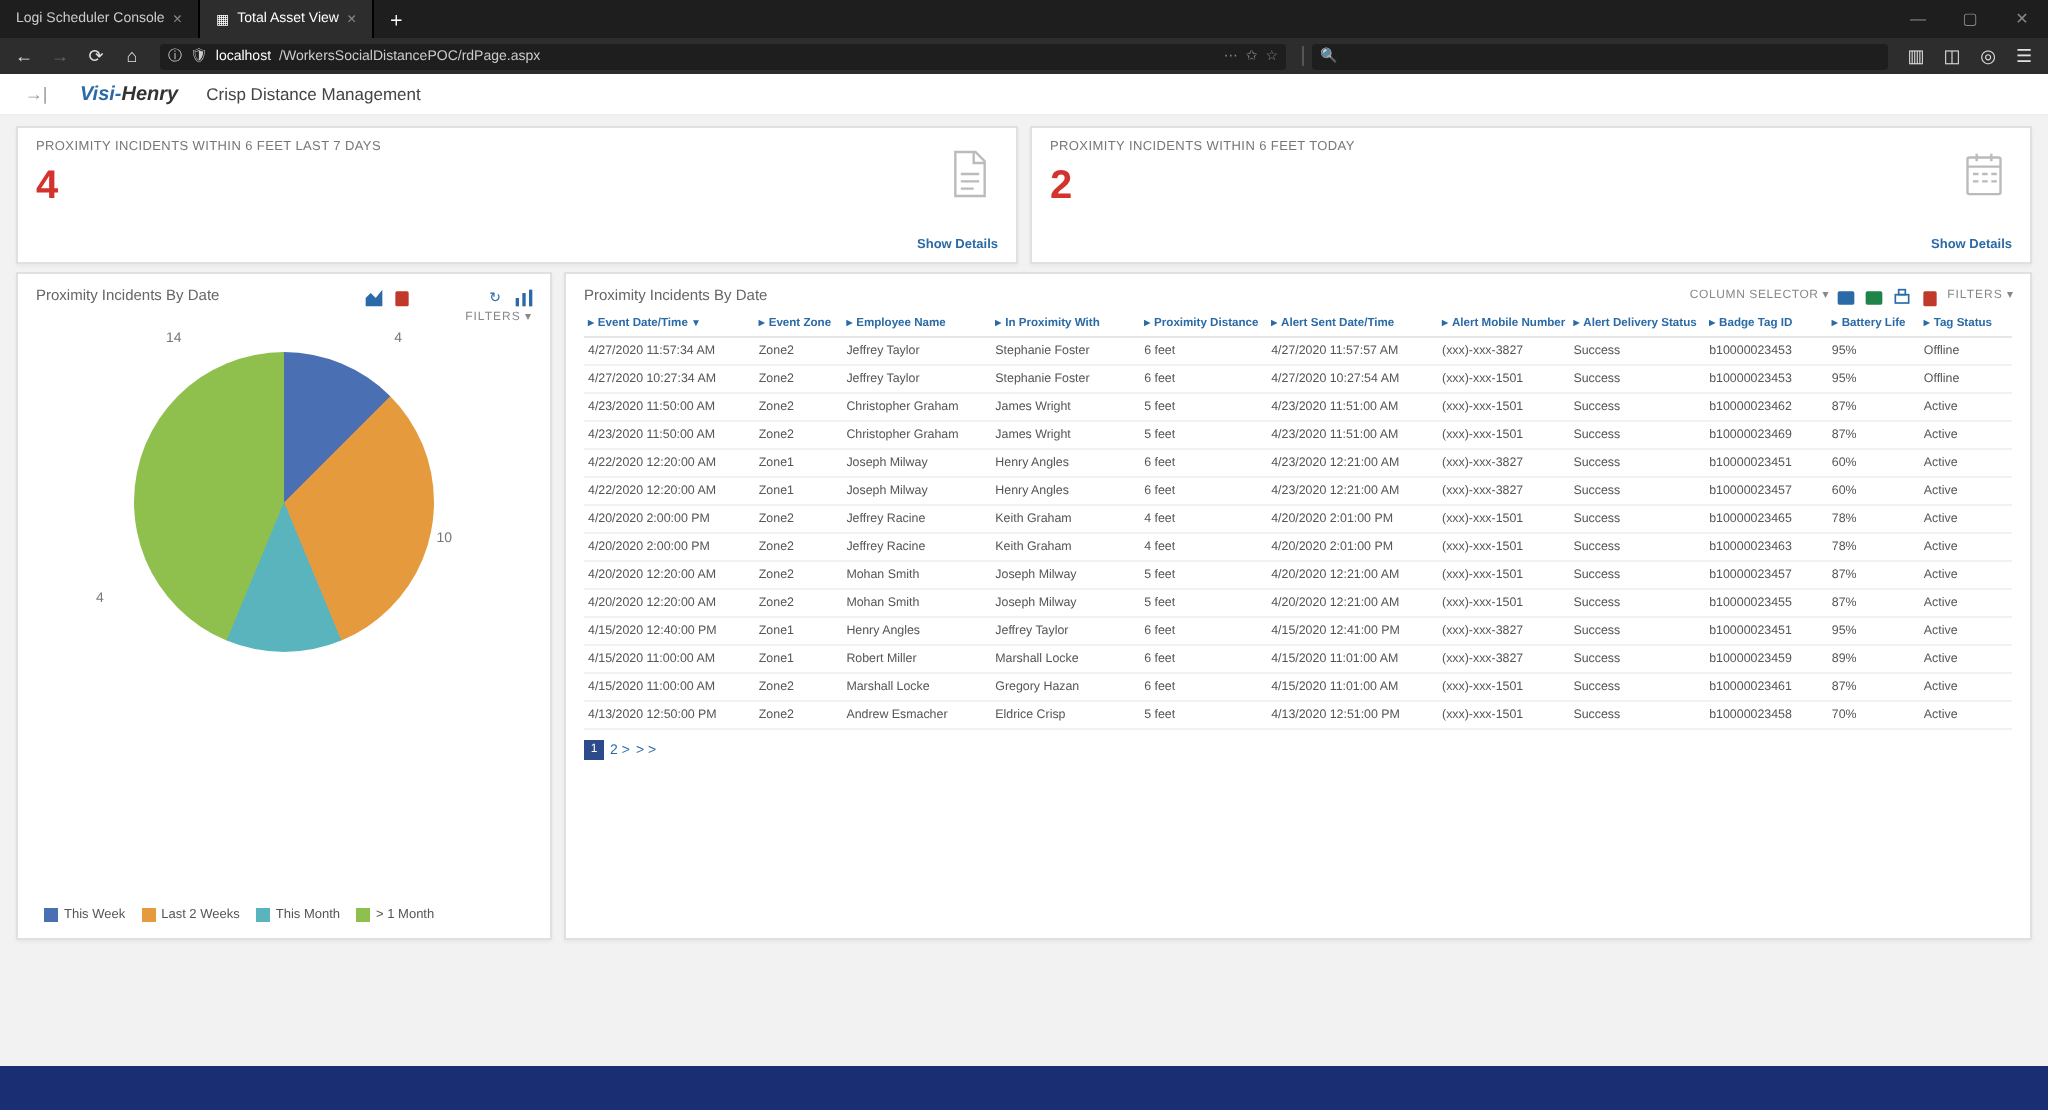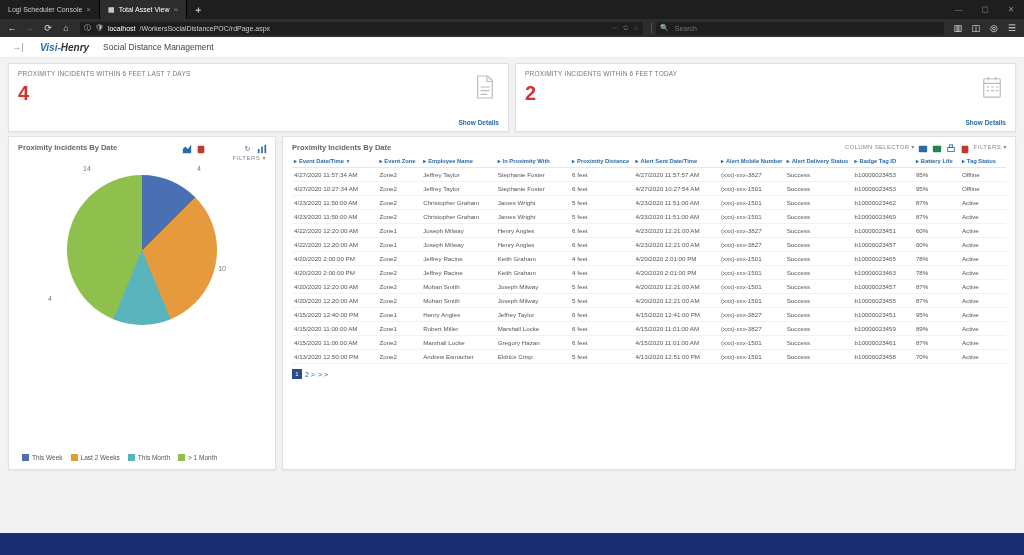--- a/index.html
+++ b/index.html
@@ -27,21 +27,21 @@
 .card{background:#fff;border:1px solid #e0e0e0;box-shadow:0 1px 2px rgba(0,0,0,0.05);padding:6px 9px;position:relative}
 .kpi-card{flex:1;height:55px}
 .kpi-label{color:#777;font-size:6.5px;text-transform:uppercase;letter-spacing:.2px}
 .kpi-val{color:#d4322c;font-size:20px;font-weight:bold;margin-top:5px}
 .kpi-icon{position:absolute;right:12px;top:10px;color:#bbb}
 .kpi-icon svg{width:22px;height:26px}
 .show-details{position:absolute;right:9px;bottom:5px;color:#2a6aa6;font-size:6.5px;font-weight:bold;cursor:pointer}
 .bottom-row{display:flex;gap:6px;flex:1}
 .chart-card{width:248px;height:320px;display:flex;flex-direction:column}
 .table-card{flex:1;height:320px}
-.card-title{color:#666;font-size:7.5px;font-weight:bold}
+.card-title{color:#666;font-size:7.5px;font-weight:normal}
 .card-tools{position:absolute;right:8px;top:6px;display:flex;gap:3px;font-size:7px;color:#888}
 .card-tools .t{cursor:pointer}
 .filters-link{color:#888;font-size:6px;letter-spacing:.5px;cursor:pointer}
 .chart-body{flex:1;position:relative;margin-top:4px}
 .pie{width:150px;height:150px;margin:10px auto;border-radius:50%;background:conic-gradient(#4a6fb3 0deg 45deg,#e59a3d 45deg 157.5deg,#5ab4bd 157.5deg 202.5deg,#8fbf4d 202.5deg 360deg);position:relative}
 .pie-label{position:absolute;font-size:7px;color:#777}
 .legend{display:flex;flex-wrap:wrap;gap:4px 8px;padding:2px 4px;font-size:6.5px;color:#555}
 .lg-item{display:flex;align-items:center;gap:3px}
 .lg-sw{width:7px;height:7px}
 .sub-row{display:flex;justify-content:flex-end;margin-top:2px}
@@ -90,36 +90,35 @@
     <span>🛡</span>
     <span style="color:#fff">localhost</span>
       <span>/WorkersSocialDistancePOC/rdPage.aspx</span>
     <span style="margin-left:auto;color:#888">⋯</span>
     <span style="color:#888">✩</span>
     <span style="color:#888">☆</span>
   </div>
   <div class="vsep"></div>
   <div class="search-area">
     <span>🔍</span>
-    <input placeholder="Search" style="">
   </div>
   <div class="right-icons">
     <div class="nav-btn">▥</div>
     <div class="nav-btn">◫</div>
     <div class="nav-btn">◎</div>
     <div class="nav-btn">☰</div>
   </div>
 </div>
 
 <div class="app-header">
   <div class="nav-btn" style="color:#999">→|</div>
   <div class="logo-box">
     <span class="logo-glyph">Visi-<span class="logo-trac">Henry</span></span>
   </div>
-  <div class="app-title">Social Distance Management</div>
+  <div class="app-title">Crisp Distance Management</div>
 </div>
 
 <div class="dash">
   <div class="top-row">
     <div class="card kpi-card">
       <div class="kpi-label">PROXIMITY INCIDENTS WITHIN 6 FEET LAST 7 DAYS</div>
       <div class="kpi-val">4</div>
       <div class="kpi-icon">
         <svg viewBox="0 0 24 28" fill="none" stroke="currentColor" stroke-width="1.3">
             <path d="M4 2h11l5 5v19H4z"></path>

